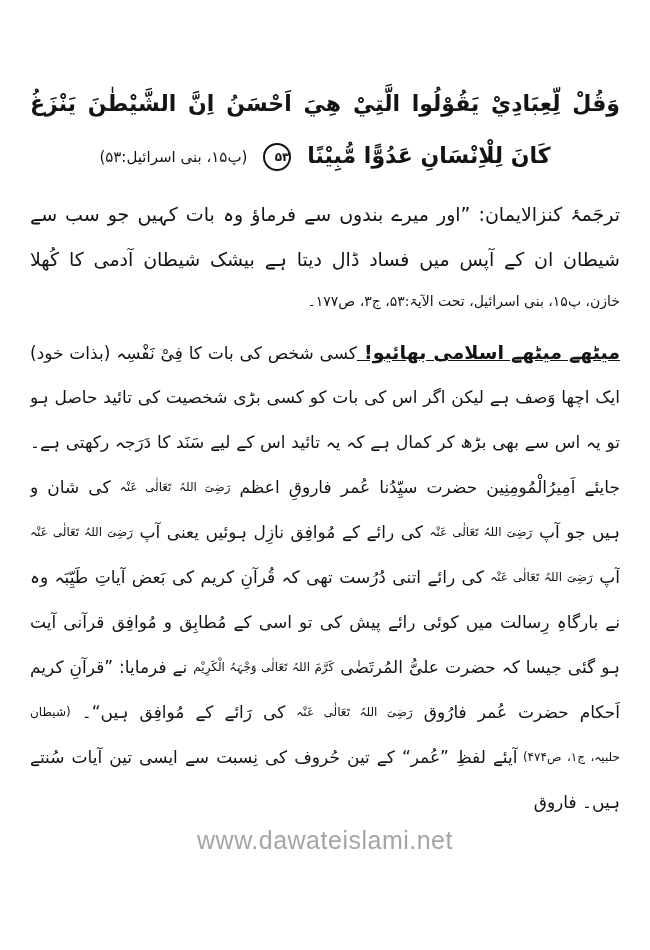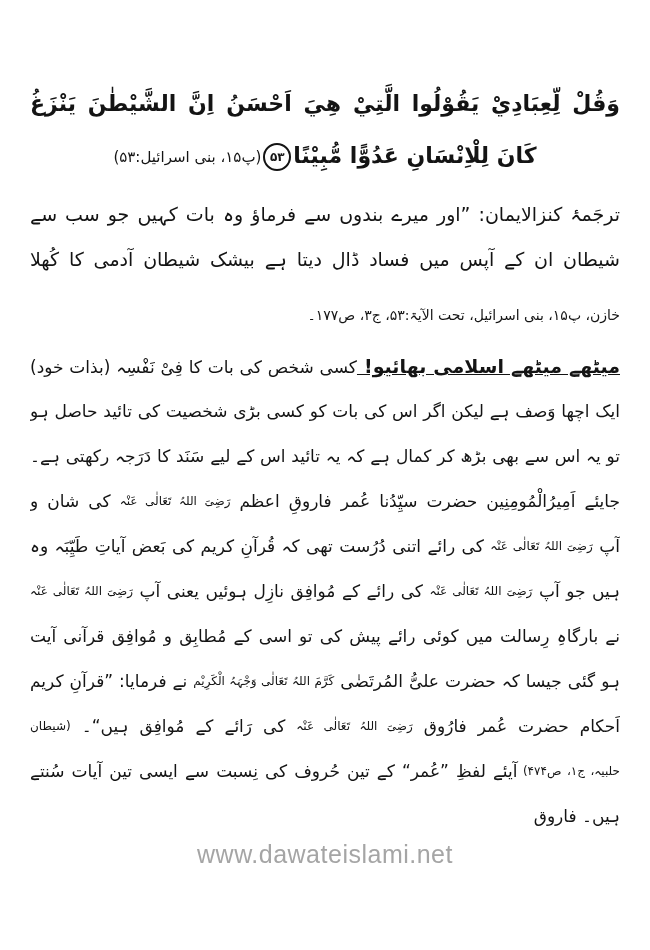--- a/index.html
+++ b/index.html
@@ -25,31 +25,31 @@
   .quran { margin-top:78px; }
   .quran .jline { font-size:22px; font-weight:bold; line-height:52px; height:52px; }
   .quran-l2 {
     font-size:22px; font-weight:bold; line-height:52px; height:52px;
     text-align:center; direction:rtl;
   }
   .ayah-circle {
     display:inline-block; width:24px; height:24px;
     border:2px solid #141414; border-radius:50%;
     font-size:12px; font-weight:bold; line-height:24px;
-    text-align:center; vertical-align:middle; margin:0 2px;
+    text-align:right; vertical-align:middle; margin:0 16px;
   }
   .quran-ref { font-size:15px; font-weight:normal; vertical-align:1px; }
 
   
   .translation { margin-top:10px; }
   .translation .jline { font-size:19px; line-height:45px; height:45px; }
 
   
   .ref {
-    margin-top:18px; font-size:14px; line-height:30px; height:30px;
+    margin-top:4px; font-size:14px; line-height:30px; height:30px;
     text-align:right; direction:rtl;
   }
 
   
   .bodytext { margin-top:14px; }
   .bodytext .jline { font-size:17px; line-height:45px; height:45px; }
   .bodytext .short { text-align-last:right; }
 
   .b  { font-weight:bold; font-size:19px;text-decoration:underline; }
   .sm { font-size:12px; vertical-align:2px; }
@@ -85,22 +85,22 @@
       <div class="jline">شیطان ان کے آپس میں فساد ڈال دیتا ہے بیشک شیطان آدمی کا کُھلا دشمن ہے۔“</div>
     </div>
 
   <div class="ref">خازن، پ۱۵، بنی اسرائیل، تحت الآیۃ:۵۳، ج۳، ص۱۷۷۔</div>
 
   <div class="bodytext rtl">
       <div class="jline"><span class="b">میٹھے میٹھے اسلامی بھائیو! </span><span>کسی شخص کی بات کا فِیْ نَفْسِہ (بذات خود) دُرُست ہونا</span></div>
       <div class="jline"><span>ایک اچھا وَصف ہے لیکن اگر اس کی بات کو کسی بڑی شخصیت کی تائید حاصل ہو جائے</span></div>
       <div class="jline"><span>تو یہ اس سے بھی بڑھ کر کمال ہے کہ یہ تائید اس کے لیے سَنَد کا دَرَجہ رکھتی ہے۔ قُربان</span></div>
       <div class="jline"><span>جایئے اَمِیرُالْمُومِنِین حضرت سیِّدُنا عُمر فاروقِ اعظم </span><span class="sm">رَضِیَ اللہُ تَعَالٰی عَنْہ</span><span> کی شان و عظمت پر کہ</span></div>
+      <div class="jline"><span>ہیں جو آپ </span><span class="sm">رَضِیَ اللہُ تَعَالٰی عَنْہ</span><span> کی رائے کے مُوافِق نازِل ہوئیں یعنی آپ </span><span class="sm">رَضِیَ اللہُ تَعَالٰی عَنْہ</span></div>
       <div class="jline"><span>آپ </span><span class="sm">رَضِیَ اللہُ تَعَالٰی عَنْہ</span><span> کی رائے اتنی دُرُست تھی کہ قُرآنِ کریم کی بَعض آیاتِ طَیِّبَہ وہ</span></div>
-      <div class="jline"><span>ہیں جو آپ </span><span class="sm">رَضِیَ اللہُ تَعَالٰی عَنْہ</span><span> کی رائے کے مُوافِق نازِل ہوئیں یعنی آپ </span><span class="sm">رَضِیَ اللہُ تَعَالٰی عَنْہ</span></div>
       <div class="jline"><span>نے بارگاہِ رِسالت میں کوئی رائے پیش کی تو اسی کے مُطابِق و مُوافِق قرآنی آیت نازِل</span></div>
       <div class="jline"><span>ہو گئی جیسا کہ حضرت علیُّ المُرتَضٰی </span><span class="sm">کَرَّمَ اللہُ تَعَالٰی وَجْہَہُ الْکَرِیْم</span><span> نے فرمایا: ”قرآنِ کریم کے بَعض</span></div>
       <div class="jline"><span>اَحکام حضرت عُمر فارُوق </span><span class="sm">رَضِیَ اللہُ تَعَالٰی عَنْہ</span><span> کی رَائے کے مُوافِق ہیں“۔ </span><span class="sm">(شیطان</span></div>
       <div class="jline"><span class="sm">حلبیہ، ج۱، ص۴۷۴) </span><span>آیئے لفظِ ”عُمر“ کے تین حُروف کی نِسبت سے ایسی تین آیات سُنتے</span></div>
       <div class="jline short"><span>ہیں۔ فاروق</span></div>
     </div>
 
 
   <div class="watermark">www.dawateislami.net</div>
 

